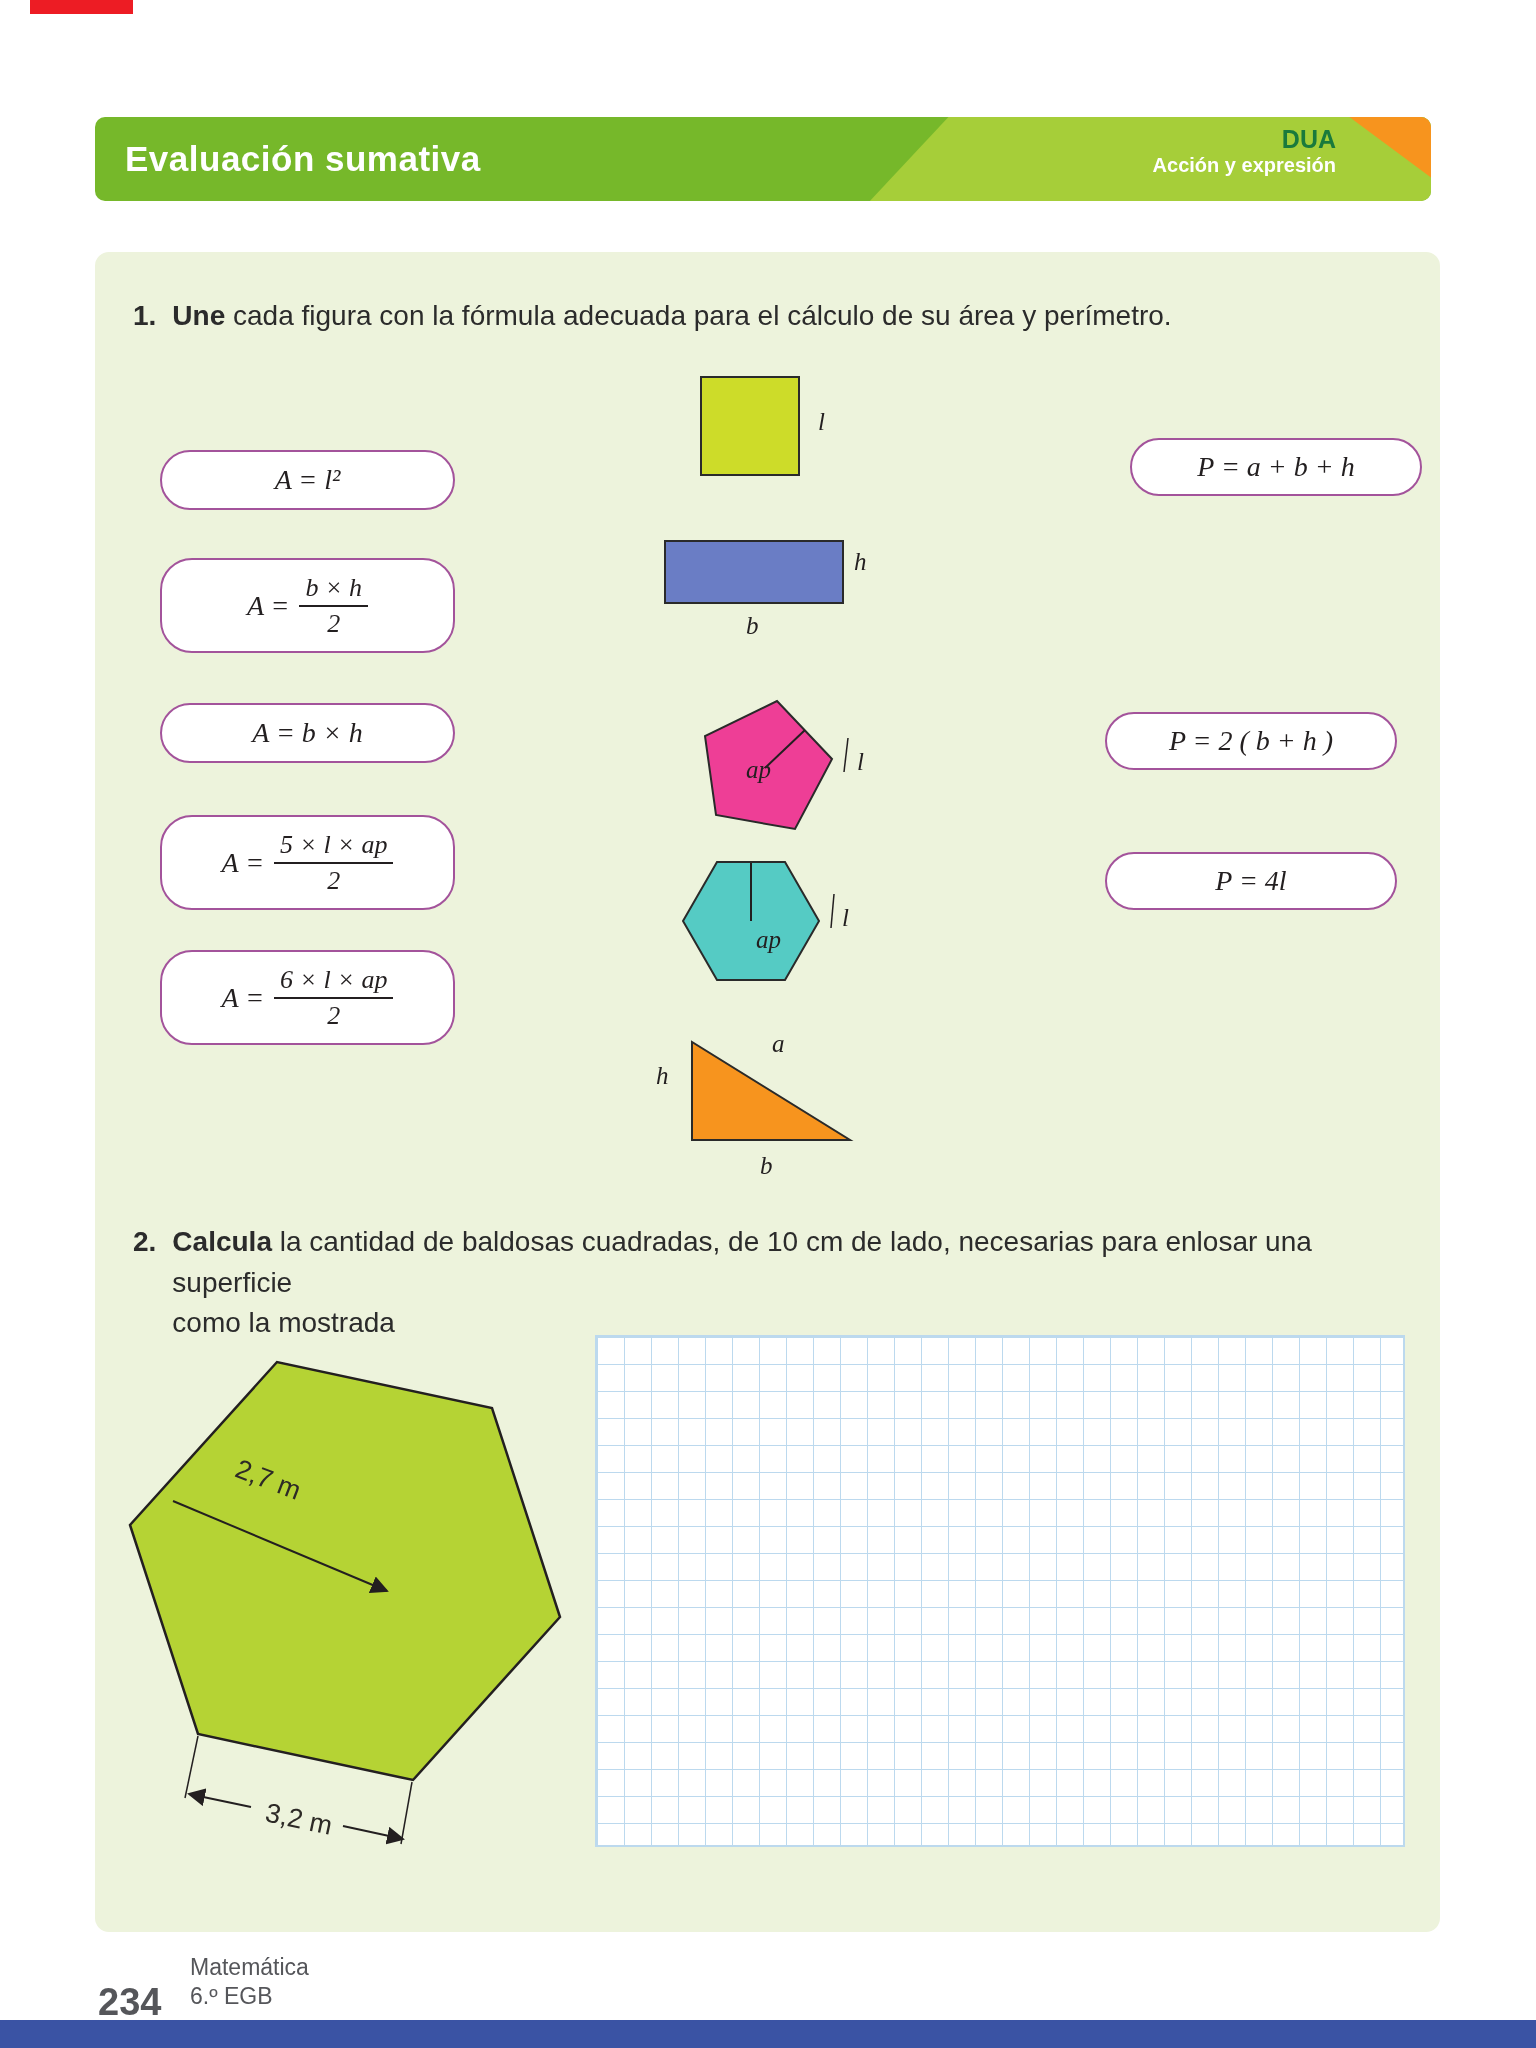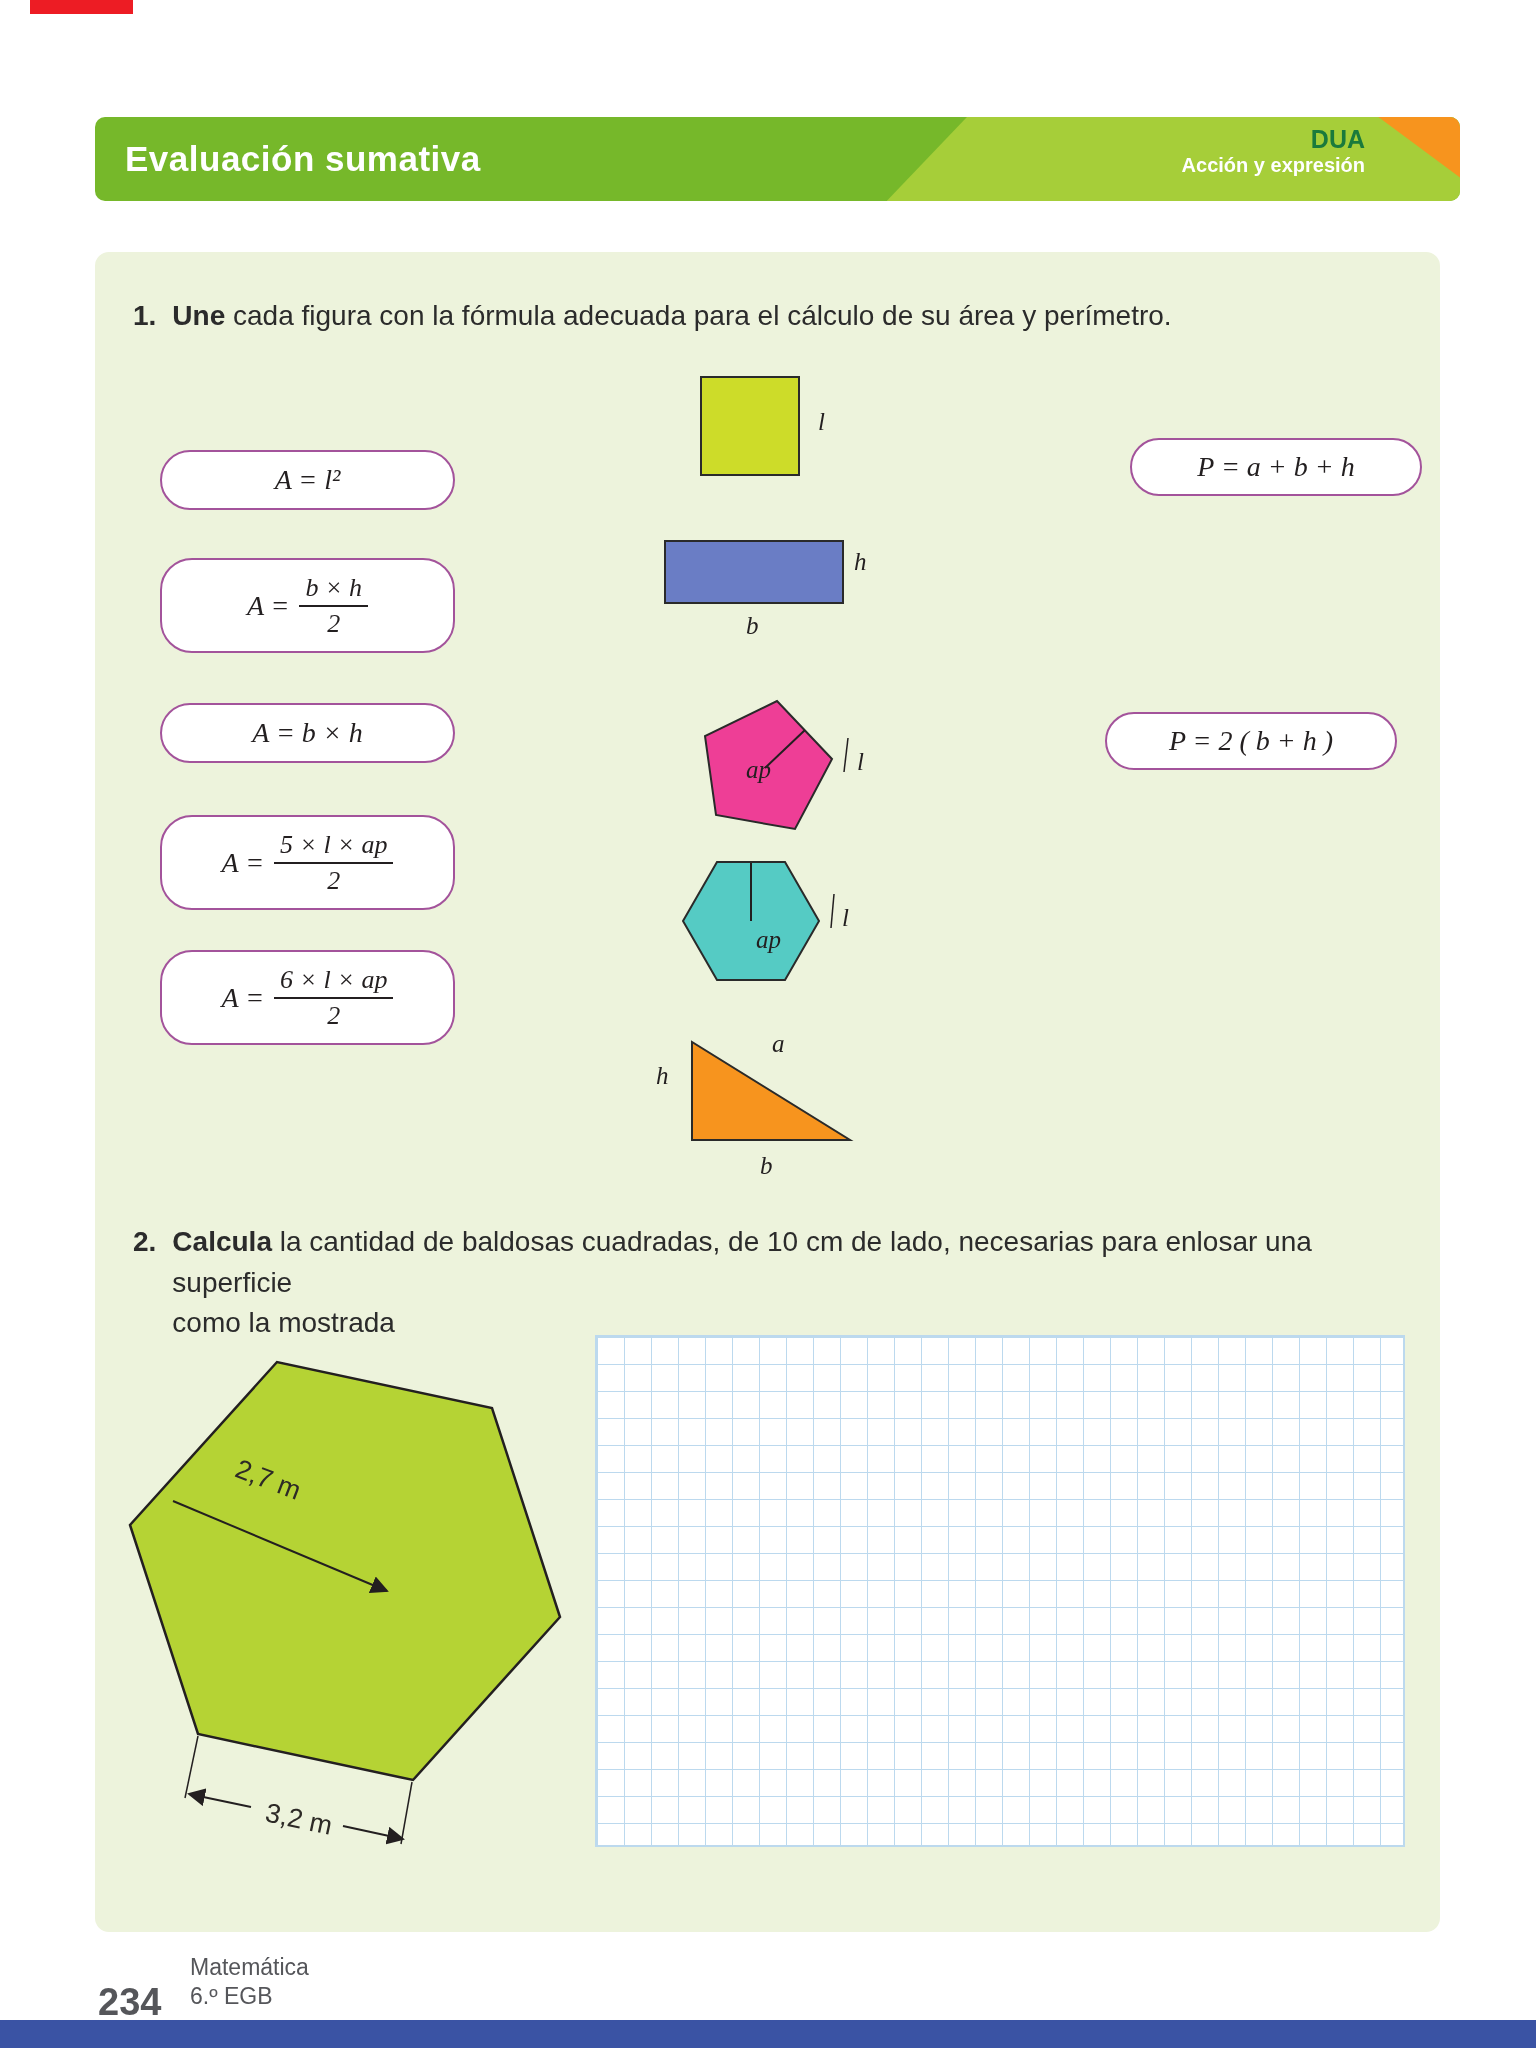--- a/index.html
+++ b/index.html
@@ -5,21 +5,21 @@
   html,body { margin:0; padding:0; background:#e8e8e8; }
   .page {
     position:relative; width:1536px; height:2048px; margin:0 auto;
     background:#ffffff; overflow:hidden;
     font-family:"Liberation Sans", sans-serif; color:#2b2b2b;
   }
   .red-mark { position:absolute; left:30px; top:0; width:103px; height:14px; background:#ed1c24; }
 
   
   .banner { position:absolute; left:95px; top:117px; width:1336px; height:84px;
-            border-radius:10px; background:#76b82a; overflow:hidden;padding-left:29px; }
+            border-radius:10px; background:#76b82a; overflow:hidden; }
   .banner-light { position:absolute; top:0; right:0; width:42%; height:100%; background:#a6ce39;
             clip-path:polygon(14% 0, 100% 0, 100% 100%, 0% 100%); }
   .banner-orange { position:absolute; top:0; right:0; width:120px; height:100%; background:#f7941e;
             clip-path:polygon(32% 0, 100% 0, 100% 72%); }
   .banner-title { position:absolute; left:30px; top:50%; transform:translateY(-50%);
             font-size:35px; font-weight:bold; color:#ffffff; letter-spacing:.5px; }
   .dua-box { position:absolute; right:95px; top:8px; text-align:right; line-height:1.15; }
   .dua-main { font-size:25px; font-weight:bold; color:#1a7a3c; }
   .dua-sub  { font-size:20px; font-weight:bold; color:#ffffff; }
 
@@ -149,20 +149,23 @@
   <span class="shape-label" style="left:656px; top:1062px;">h</span>
   <span class="shape-label" style="left:772px; top:1030px;">a</span>
   <span class="shape-label" style="left:760px; top:1152px;">b</span>
 
   <div class="pill" style="left:1130px; top:438px; width:292px; height:58px;">
     <span>P = a + b + h</span>
   </div>
   <div class="pill" style="left:1105px; top:712px; width:292px; height:58px;">
     <span>P = 2 ( b + h )</span>
   </div>
+  <div class="pill" style="left:1105px; top:852px; width:292px; height:58px;">
+    <span>P = 4l</span>
+  </div>
 
   <div class="ex-heading" style="top:1222px; width:1300px;">
     <span class="ex-num">2.</span>
     <span class="ex-text">
       <span><b>Calcula</b><span> la cantidad de baldosas cuadradas, de 10 cm de lado, necesarias para enlosar una superficie</span></span>
       <span style="display:block;">como la mostrada</span>
     </span>
   </div>
 
   <svg style="left:115px; top:1336px;" width="485" height="525" viewBox="0 0 485 525">

